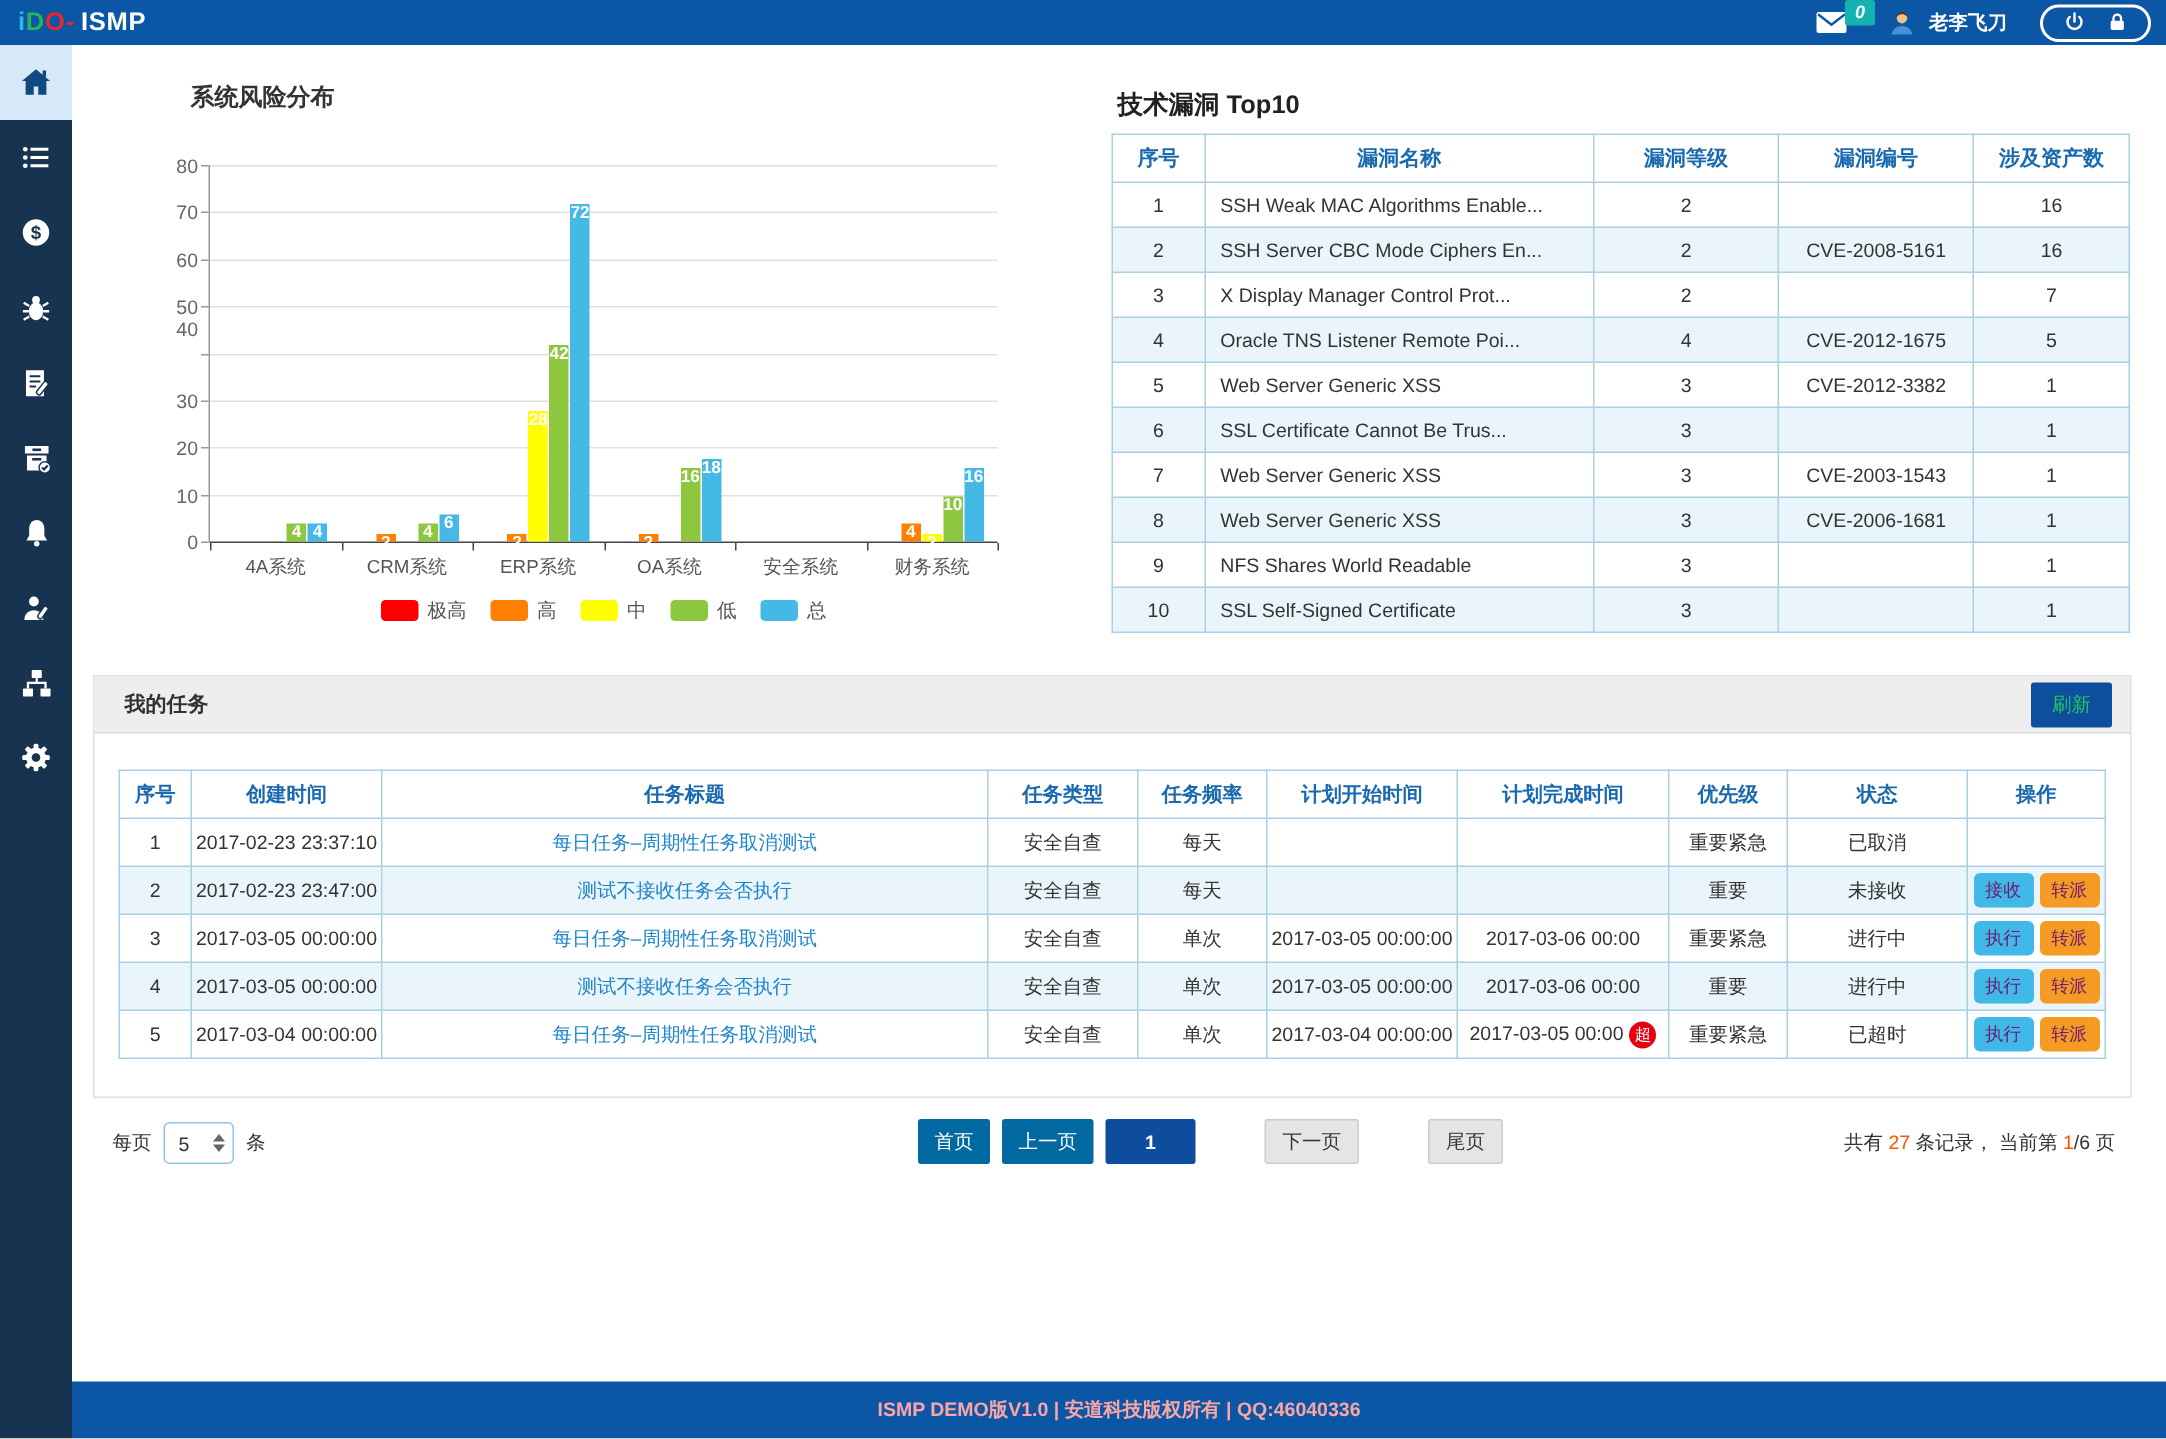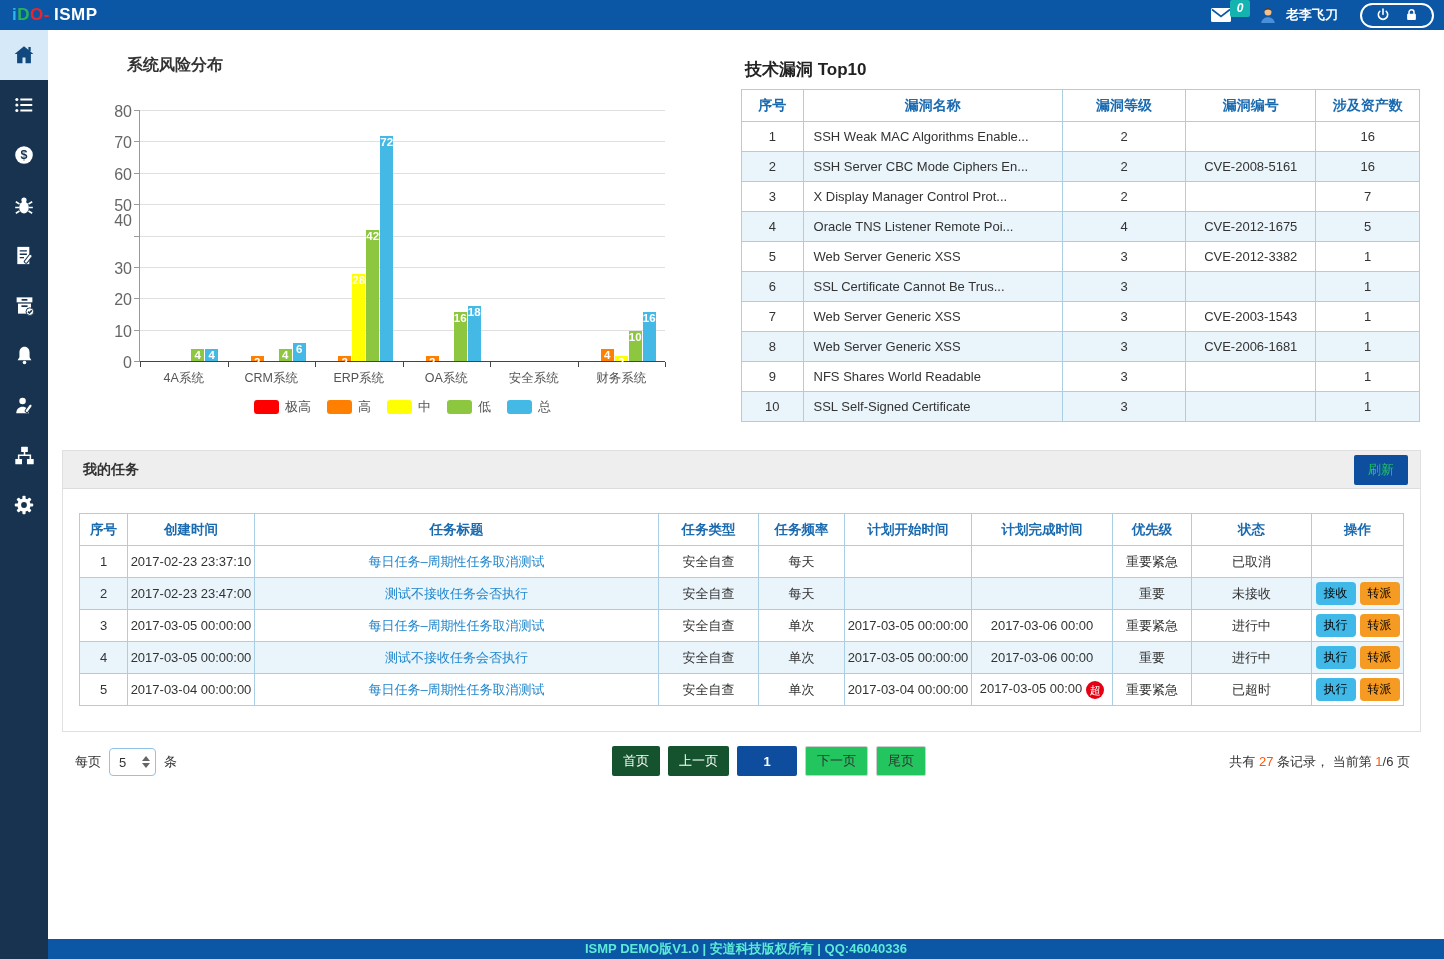--- a/index.html
+++ b/index.html
@@ -30,21 +30,21 @@
   .side-item.active svg { fill:#11497e; }
 
   
   .chart-title { position:absolute; left:127px; top:55px; font-size:16px; font-weight:bold; color:#333; }
   #chart-plot { position:absolute; left:140px; top:110px; width:525px; height:252px; }
   .gridline { position:absolute; left:0; width:525px; height:1px; background:#e0e0e0; }
   .axis-x { position:absolute; left:0; top:251px; width:525px; height:1px; background:#444; }
   .axis-y { position:absolute; left:-1px; top:0; width:1px; height:252px; background:#999; }
   .ytick { position:absolute; left:-6px; width:5px; height:1px; background:#999; }
   .xtick { position:absolute; top:252px; width:1px; height:5px; background:#444; }
-  .ylabel { position:absolute; left:-40px; width:32px; text-align:right; font-size:16px; color:#666; }
+  .ylabel { position:absolute; left:-40px; width:32px; text-align:right; font-size:13px; color:#666; }
   .bar { position:absolute; }
   .bar-label { position:absolute; text-align:center; font-size:11.5px; color:#fff; font-weight:bold; white-space:nowrap; }
   .cat-label { position:absolute; top:260px; text-align:center; font-size:12.5px; color:#555; }
   #chart-legend { position:absolute; left:140px; top:398px; width:525px; display:flex; justify-content:center; gap:16px; }
   .legend-item { display:flex; align-items:center; gap:6px; font-size:13px; color:#555; }
   .legend-swatch { width:25px; height:14px; border-radius:3px; }
 
   
   .vuln-title { position:absolute; left:745px; top:58px; font-size:17px; font-weight:bold; color:#222; }
   #vuln-table { position:absolute; left:741px; top:89px; border-collapse:collapse; table-layout:fixed; width:679px; }
@@ -57,43 +57,43 @@
   .tasks-panel { position:absolute; left:62px; top:450px; width:1359px; height:282px; background:#fff; border:1px solid #e0e0e0; }
   .tasks-header { height:38px; background:#eeeeee; border-bottom:1px solid #ddd; display:flex; align-items:center;
                   justify-content:space-between; padding:0 12px 0 20px; }
   .tasks-title { font-size:14px; font-weight:bold; color:#333; }
   .refresh-btn { background:#0d4f9e; color:#22c55e; font-size:13px; border:none; padding:6px 14px; border-radius:2px; cursor:pointer; }
   #task-table { position:absolute; left:16px; top:62px; border-collapse:collapse; table-layout:fixed; width:1319px; }
   #task-table th { height:32px; border:1px solid #aacfe4; color:#1a6ab0; font-size:13.5px; font-weight:bold; background:#fff; }
   #task-table td { height:32px; border:1px solid #aacfe4; font-size:13px; color:#333; text-align:center; overflow:hidden; white-space:nowrap; }
   #task-table tr.alt td { background:#e9f4fb; }
   .task-link { color:#2086cc; cursor:pointer; }
-  .act-btn { display:inline-block; color:#000000; font-size:12px; padding:3px 8px; border-radius:4px; border:none; cursor:pointer; margin:0 2px; }
+  .act-btn { display:inline-block; color:#701a75; font-size:12px; padding:3px 8px; border-radius:4px; border:none; cursor:pointer; margin:0 2px; }
   .act-blue { background:#41b9e8; }
   .act-orange { background:#f59a23; }
   .over-badge { display:inline-block; width:18px; height:18px; line-height:18px; border-radius:50%; background:#e60012;
                 color:#fff; font-size:11px; text-align:center; margin-left:4px; vertical-align:middle; }
 
   
   .pg-left { position:absolute; left:75px; top:748px; display:flex; align-items:center; gap:8px; font-size:13px; color:#333; }
   .pg-select { width:47px; height:28px; border:1px solid #8fc4e8; border-radius:4px; display:flex; align-items:center;
                justify-content:space-between; padding:0 5px 0 9px; font-size:13px; color:#333; cursor:pointer; background:#fff; }
   .sel-arrows { display:flex; flex-direction:column; gap:2px; }
   .tri-up { width:0;height:0;border-left:4px solid transparent;border-right:4px solid transparent;border-bottom:5px solid #666; }
   .tri-dn { width:0;height:0;border-left:4px solid transparent;border-right:4px solid transparent;border-top:5px solid #666; }
   .pg-center { position:absolute; left:612px; top:746px; display:flex; gap:8px; align-items:center; }
   .pg-btn { height:30px; font-size:13px; display:flex; align-items:center; justify-content:center; border-radius:2px; cursor:pointer; padding:0 11px; }
-  .pg-gray { background:#14532d; color:#fff; }
+  .pg-gray { background:#0369a1; color:#fff; }
   .pg-active { background:#0e4d9e; color:#fff; width:60px; font-weight:bold; }
-  .pg-white { background:#22c55e; color:#333; border:1px solid #ccc; }
+  .pg-white { background:#e5e5e5; color:#333; border:1px solid #ccc;margin-left:38px; }
   .pg-right { position:absolute; right:34px; top:753px; font-size:13px; color:#333; }
   .pg-red { color:#ff5500; }
 
   
-  .footer { position:absolute; left:48px; right:0; bottom:0; height:20px; background:#0b57a6; color:#5eead4;
+  .footer { position:absolute; left:48px; right:0; bottom:0; height:38px; background:#0b57a6; color:#fca5a5;
             font-size:13px; font-weight:bold; display:flex; align-items:center; justify-content:center; }
 </style>
 </head>
 <body>
 
 <div id="app">
 
   <div class="navbar">
     <div class="logo">
       <span class="l-i">i</span>

